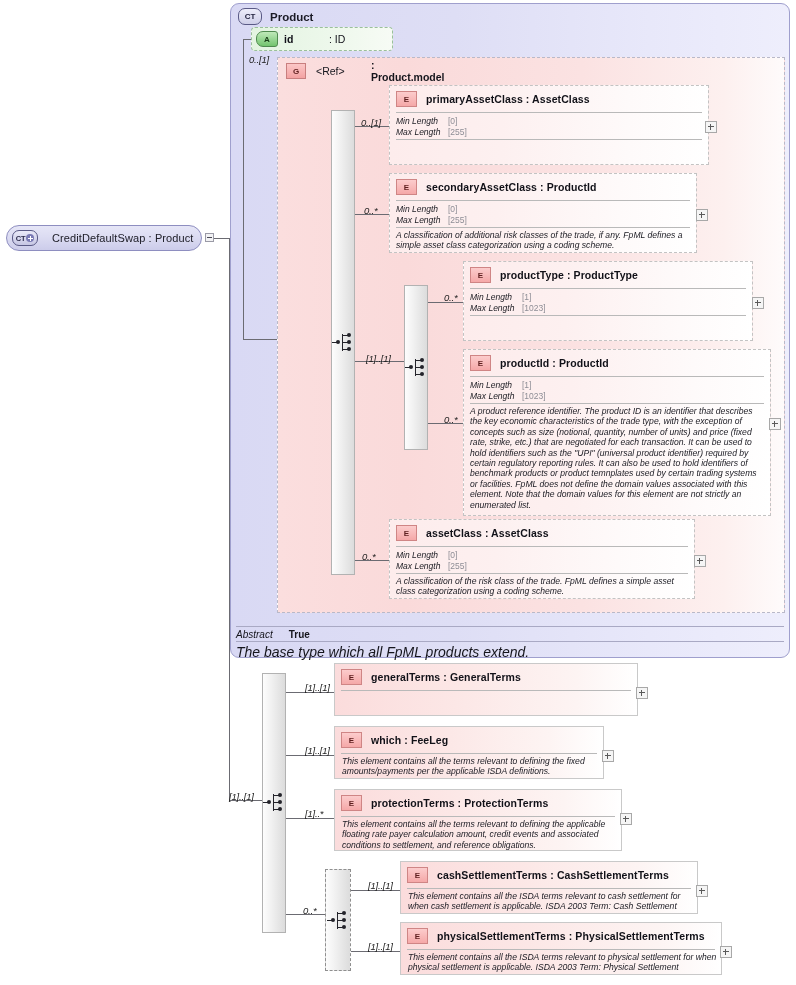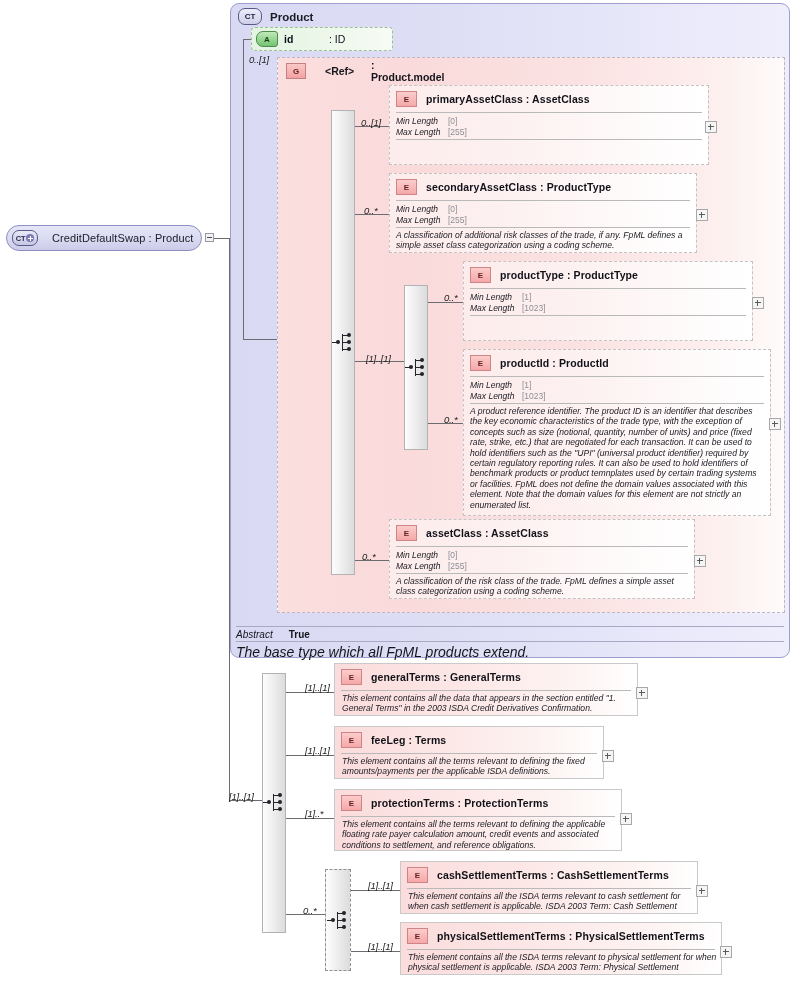--- a/index.html
+++ b/index.html
@@ -112,21 +112,21 @@
     border:1px dashed #b9b9c9;
     background:linear-gradient(to right,#fbdede 0%,#fadada 25%,#fbe2e2 60%,#fdf0ef 88%,#fefbfb 100%);
   }
   .grp-head{position:absolute;left:8px;top:5px;display:flex;align-items:center;}
   .gbadge{
     width:18px;height:14px;border:1px solid #c87f7f;
     background:linear-gradient(to bottom,#fbc7c7,#f3a2a2);
     display:flex;align-items:center;justify-content:center;
     font-size:8px;color:#5d1e1e;font-weight:bold;
   }
-  .grp-head .r{font-size:10.5px;color:#15151c;margin-left:19px;font-weight:bold;}
+  .grp-head .r{font-size:10.5px;color:#15151c;margin-left:10px;font-weight:normal;}
   .grp-head .t{font-size:10.5px;color:#15151c;position:absolute;left:85px;font-weight:bold;}
 
   
   .seqbox{
     border:1px solid #b2b2b2;
     background:linear-gradient(to right,#fdfdfd 0%,#f2f2f2 35%,#e6e6e6 70%,#dcdcdc 100%);
   }
   .seqbox.dashed{border:1px dashed #8f8f8f;}
   .seqicon{
     position:absolute;width:24px;height:22px;
@@ -267,21 +267,21 @@
     </div>
     <div class="el-sep" style="left:6px;top:53px;width:306px;"></div>
   </div>
   <div class="plusbox" style="left:705px;top:121px;"></div>
   <div class="ln lnh" style="left:355px;top:126px;width:34px;"></div>
   <div class="card" style="left:361px;top:117px;">0..[1]</div>
 
   <div class="abs elbox" style="left:389px;top:173px;width:308px;height:80px;">
     <div class="el-head">
       <span class="ebadge">E</span>
-      <span class="el-name">secondaryAssetClass : ProductType</span>
+      <span class="el-name">secondaryAssetClass : ProductId</span>
     </div>
     <div class="el-sep" style="left:6px;top:26px;width:294px;"></div>
     <div class="facets" style="left:6px;top:30px;">
       <div><span class="fk">Min Length</span><span class="fv">[0]</span></div>
       <div><span class="fk">Max Length</span><span class="fv">[255]</span></div>
     </div>
     <div class="el-sep" style="left:6px;top:53px;width:294px;"></div>
     <div class="desc" style="left:6px;top:56px;width:296px;font-style:italic;">A classification of additional risk classes of the trade, if any. FpML defines a simple asset class categorization using a coding scheme.</div>
   </div>
   <div class="plusbox" style="left:696px;top:209px;"></div>
@@ -353,30 +353,29 @@
   </div>
   <div class="ln lnh" style="left:229px;top:800px;width:33px;"></div>
   <div class="card" style="left:229px;top:791px;">[1]..[1]</div>
 
   <div class="abs elbox solid" style="left:334px;top:663px;width:304px;height:53px;">
     <div class="el-head">
       <span class="ebadge">E</span>
       <span class="el-name">generalTerms : GeneralTerms</span>
     </div>
     <div class="el-sep" style="left:6px;top:26px;width:290px;"></div>
-    <div class="desc" style="left:7px;top:29px;width:292px;">This element contains all the data that appears in the section entitled "1. General Terms" in the 2003 ISDA Credit Derivatives Confirmation.</div>
   </div>
   <div class="plusbox" style="left:636px;top:687px;"></div>
   <div class="ln lnh" style="left:286px;top:692px;width:48px;"></div>
   <div class="card" style="left:305px;top:682px;">[1]..[1]</div>
 
   <div class="abs elbox solid" style="left:334px;top:726px;width:270px;height:53px;">
     <div class="el-head">
       <span class="ebadge">E</span>
-      <span class="el-name">feeLeg    : Terms</span>
+      <span class="el-name">which    : FeeLeg</span>
     </div>
     <div class="el-sep" style="left:6px;top:26px;width:256px;"></div>
     <div class="desc" style="left:7px;top:29px;width:258px;">This element contains all the terms relevant to defining the fixed amounts/payments per the applicable ISDA definitions.</div>
   </div>
   <div class="plusbox" style="left:602px;top:750px;"></div>
   <div class="ln lnh" style="left:286px;top:755px;width:48px;"></div>
   <div class="card" style="left:305px;top:745px;">[1]..[1]</div>
 
   <div class="abs elbox solid" style="left:334px;top:789px;width:288px;height:62px;">
     <div class="el-head">

